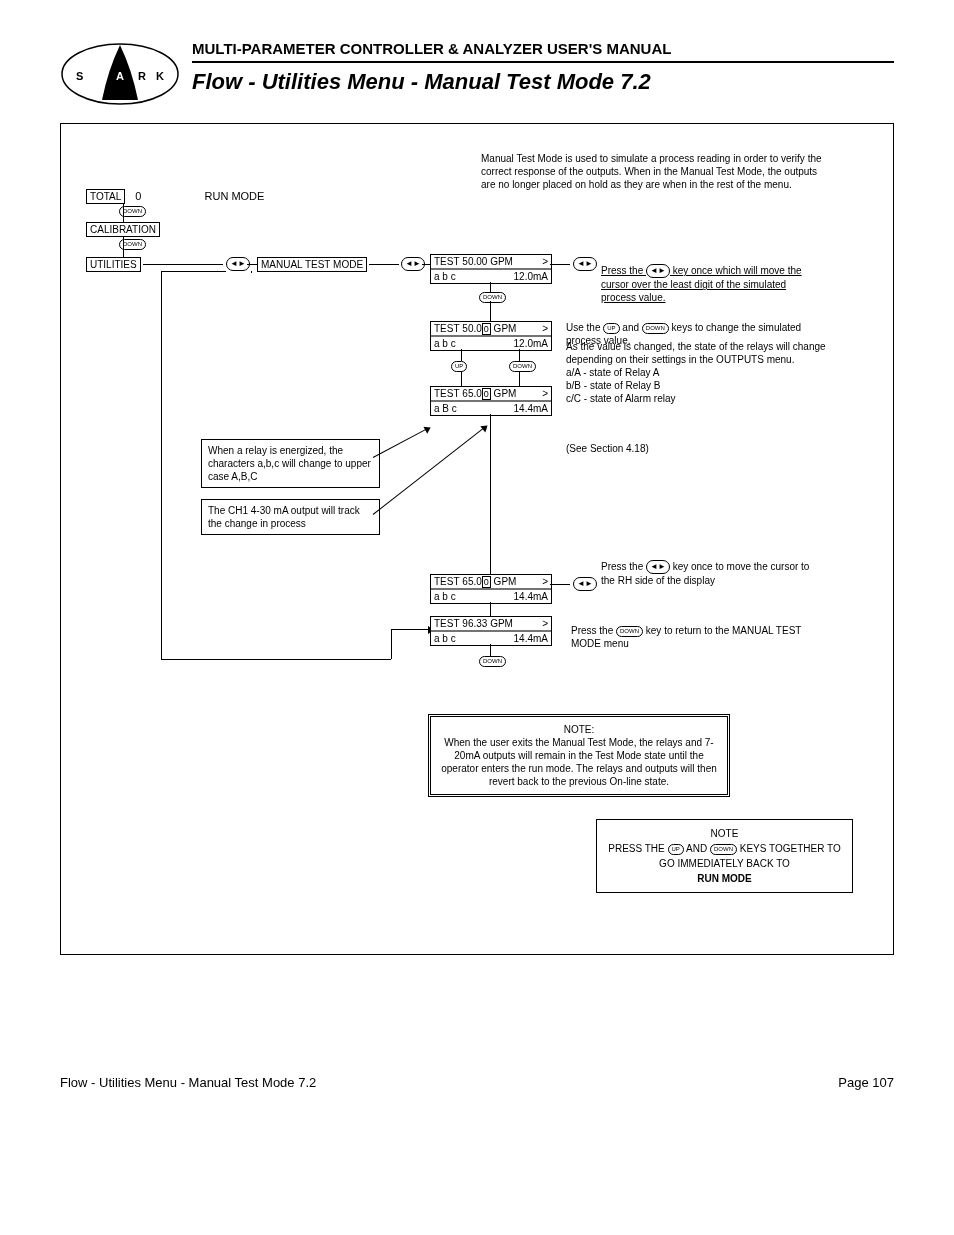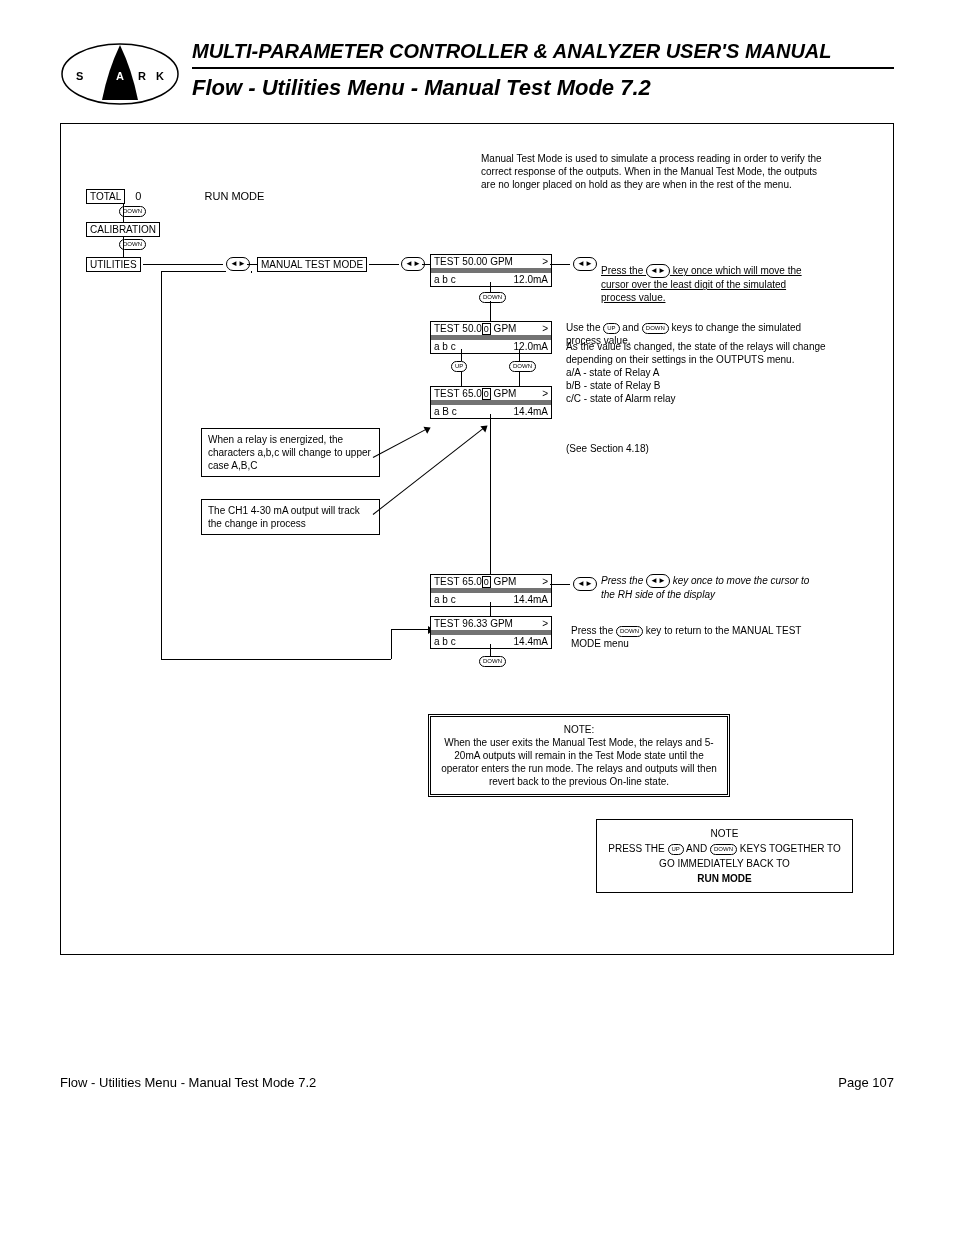--- a/index.html
+++ b/index.html
@@ -21,23 +21,22 @@
   .logo {
     width: 120px;
     height: 65px;
     position: relative;
     flex-shrink: 0;
   }
   .titles {
     flex: 1;
   }
   .top-title {
-    font-style: italic;
     font-weight: bold;
-    font-size: 20px;
+    font-size: 15px;
     border-bottom: 2px solid #000;
     padding-bottom: 4px;
     margin-bottom: 6px;
   }
   .section-title {
     font-style: italic;
     font-weight: bold;
     font-size: 22px;
   }
   .diagram-frame {
@@ -58,21 +57,21 @@
   .display-box {
     border: 1px solid #000;
     font-size: 10px;
     background: #fff;
     width: 120px;
   }
   .display-box .row1 {
     display: flex;
     justify-content: space-between;
     padding: 0 3px;
-    border-bottom: 5px solid #737373;
+    border-bottom: 2px solid #737373;
     height: 13px;
     line-height: 13px;
     text-align: center;
   }
   .display-box .row1 .highlight {
     border: 1px solid #000;
     padding: 0 1px;
     line-height: 10px;
     font-size: 9px;
   }
@@ -243,21 +242,21 @@
   <div class="abs textblock" style="left:505px; top:216px; width:265px;">
     <div>As the value is changed, the state of the relays will change depending on their settings in the OUTPUTS menu.</div>
     <div>a/A - state of Relay A</div>
     <div>b/B - state of Relay B</div>
     <div>c/C - state of Alarm relay</div>
   </div>
   <div class="abs textblock" style="left:505px; top:318px; width:265px;">
     <div>(See Section 4.18)</div>
   </div>
 
-  <div class="abs boxed textblock" style="left:140px; top:304px; width:165px;">When a relay is energized, the characters a,b,c will change to upper case A,B,C</div>
+  <div class="abs boxed textblock" style="left:140px; top:315px; width:165px;">When a relay is energized, the characters a,b,c will change to upper case A,B,C</div>
   <div class="abs boxed textblock" style="left:140px; top:375px; width:165px;">The CH1 4-30 mA output will track the change in process</div>
 
   <div class="line-h arrow-r" style="left:312px; top:333px; width:60px; transform: rotate(-28deg); transform-origin: left center;"></div>
   <div class="line-h arrow-r" style="left:312px; top:390px; width:140px; transform: rotate(-38deg); transform-origin: left center;"></div>
 
   <div class="line-v" style="left:190px; top:147px; height:2px;"></div>
   <div class="line-h" style="left:100px; top:147px; width:65px;"></div>
   <div class="line-v" style="left:100px; top:147px; height:388px;"></div>
   <div class="line-h" style="left:100px; top:535px; width:230px;"></div>
   <div class="line-v" style="left:330px; top:505px; height:30px;"></div>
@@ -268,21 +267,21 @@
         <span><span>TEST</span>&nbsp;<span>65.0</span><span class="highlight">0</span>&nbsp;<span>GPM</span></span>
         <span>&gt;</span>
       </div>
     <div class="row2">
         <span>a  b  c</span>
         <span>14.4mA</span>
       </div>
   </div>
   <div class="line-h" style="left:489px; top:460px; width:20px;"></div>
   <div class="abs" style="left:512px; top:453px;"><span class="keycap keycap-lr"></span></div>
-  <div class="abs textblock" style="left:540px; top:450px; width:210px;font-style:italic;">
+  <div class="abs textblock" style="left:540px; top:436px; width:210px;">
     <span>Press the </span><span class="keycap keycap-lr"></span><span> key once to move the cursor  to the RH side of the display</span>
   </div>
   <div class="line-v" style="left:429px; top:478px; height:14px;"></div>
 
   <div class="line-v" style="left:429px; top:290px; height:160px;"></div>
 
   <div class="abs display-box" style="left:369px; top:492px;">
     <div class="row1">
         <span><span>TEST</span>&nbsp;<span>96.33</span>&nbsp;<span>GPM</span></span>
         <span>&gt;</span>
@@ -293,21 +292,21 @@
       </div>
   </div>
   <div class="abs textblock" style="left:510px; top:500px; width:240px;">
     <span>Press the </span><span class="keycap">DOWN</span><span> key to return to the MANUAL TEST MODE menu</span>
   </div>
   <div class="line-v" style="left:429px; top:520px; height:12px;"></div>
   <div class="abs" style="left:418px; top:530px;"><span class="keycap">DOWN</span></div>
 
   <div class="abs dbl-box" style="left:330px; top:590px; width:280px;margin-left:37px;">
     <div>NOTE:</div>
-    <div>When the user exits the Manual Test Mode, the relays and 5-20mA outputs will remain in the Test Mode state until the operator enters the run mode. The relays and outputs will then revert back to the previous On-line state.</div>
+    <div>When the user exits the Manual Test Mode, the relays and 7-20mA outputs will remain in the Test Mode state until the operator enters the run mode. The relays and outputs will then revert back to the previous On-line state.</div>
   </div>
 
   <div class="abs note-box" style="left:535px; top:695px; width:235px;">
     <div style="font-weight:normal;">NOTE</div>
     <div>
       <span>PRESS THE </span><span class="keycap">UP</span><span> AND </span><span class="keycap">DOWN</span><span> KEYS TOGETHER TO GO IMMEDIATELY BACK TO</span>
     </div>
     <div style="font-weight:bold;">RUN MODE</div>
   </div>
 

